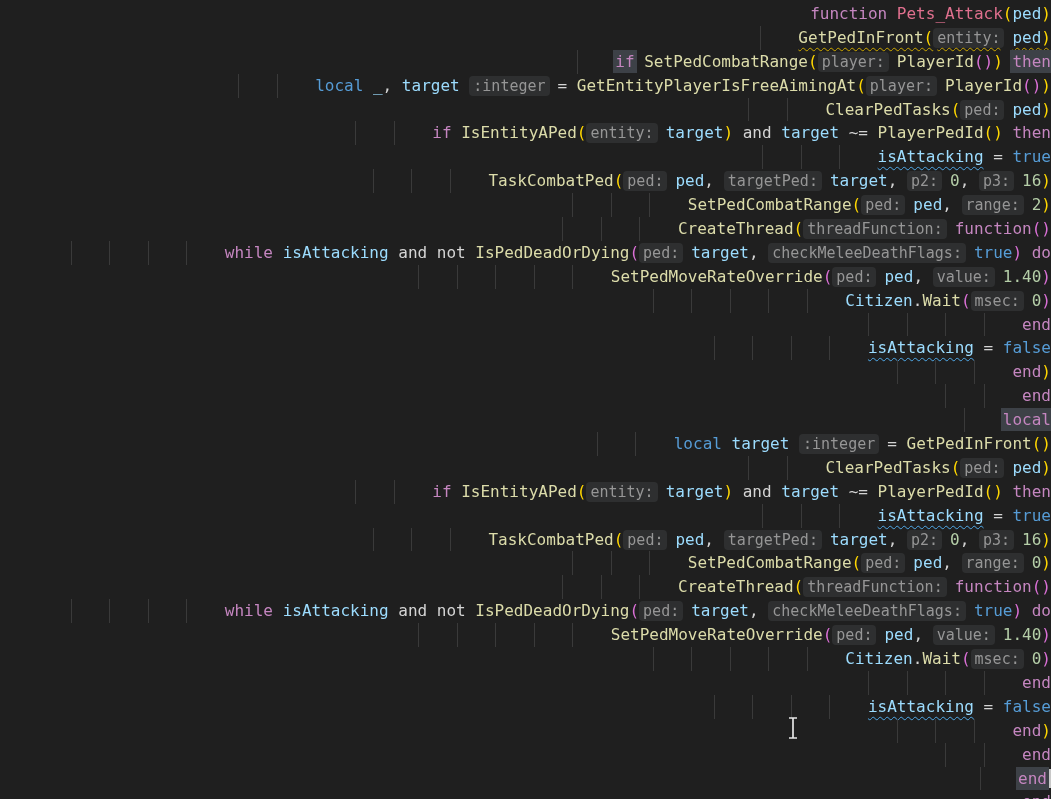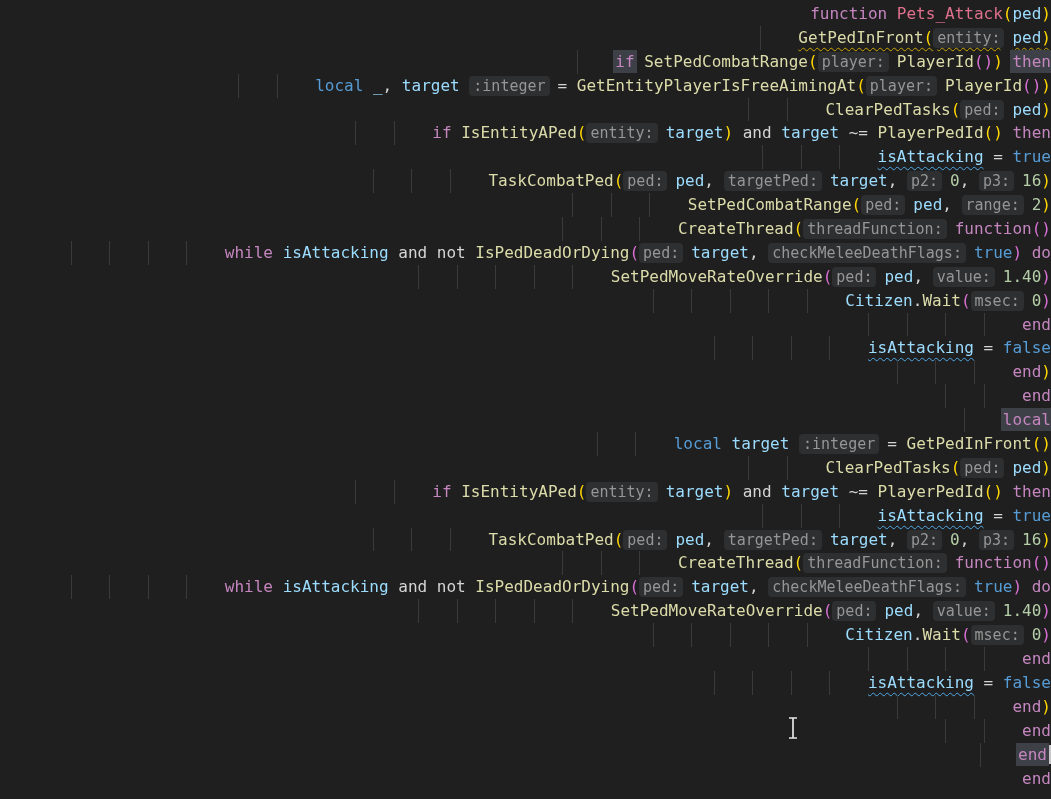--- a/index.html
+++ b/index.html
@@ -88,20 +88,21 @@
       <div class="line"><span class="ind"></span><span class="ind"></span><span class="ind"></span><span class="ind"></span><span class="tk-kw">end</span></div>
       <div class="line"><span class="ind"></span><span class="ind"></span><span class="ind"></span><span class="ind"></span><span class="tk-var f-ui">isAttacking</span><span class="tk-op"> = </span><span class="tk-decl">false</span></div>
       <div class="line"><span class="ind"></span><span class="ind"></span><span class="ind"></span><span class="tk-kw">end</span><span class="tk-b1">)</span></div>
       <div class="line"><span class="ind"></span><span class="ind"></span><span class="tk-kw">end</span></div>
       <div class="line"><span class="ind"></span><span class="tk-kw f-hl">local</span></div>
       <div class="line"><span class="ind"></span><span class="ind"></span><span class="tk-decl">local</span><span class="tk-op"> </span><span class="tk-var">target</span><span class="tk-op"> </span><span class="tk-chipt">:integer</span><span class="tk-op">= </span><span class="tk-fn">GetPedInFront</span><span class="tk-b1">()</span></div>
       <div class="line"><span class="ind"></span><span class="ind"></span><span class="tk-fn">ClearPedTasks</span><span class="tk-b1">(</span><span class="tk-chip">ped:</span><span class="tk-var">ped</span><span class="tk-b1">)</span></div>
       <div class="line"><span class="ind"></span><span class="ind"></span><span class="tk-kw">if</span><span class="tk-op"> </span><span class="tk-fn">IsEntityAPed</span><span class="tk-b1">(</span><span class="tk-chip">entity:</span><span class="tk-var">target</span><span class="tk-b1">)</span><span class="tk-op"> and </span><span class="tk-var">target</span><span class="tk-op"> ~= </span><span class="tk-fn">PlayerPedId</span><span class="tk-b1">()</span><span class="tk-op"> </span><span class="tk-kw">then</span></div>
       <div class="line"><span class="ind"></span><span class="ind"></span><span class="ind"></span><span class="tk-var f-ui">isAttacking</span><span class="tk-op"> = </span><span class="tk-decl">true</span></div>
       <div class="line"><span class="ind"></span><span class="ind"></span><span class="ind"></span><span class="tk-fn">TaskCombatPed</span><span class="tk-b1">(</span><span class="tk-chip">ped:</span><span class="tk-var">ped</span><span class="tk-op">, </span><span class="tk-chip">targetPed:</span><span class="tk-var">target</span><span class="tk-op">, </span><span class="tk-chip">p2:</span><span class="tk-num">0</span><span class="tk-op">, </span><span class="tk-chip">p3:</span><span class="tk-num">16</span><span class="tk-b1">)</span></div>
+      <div class="line"><span class="ind"></span><span class="ind"></span><span class="ind"></span><span class="tk-fn">SetPedCombatRange</span><span class="tk-b1">(</span><span class="tk-chip">ped:</span><span class="tk-var">ped</span><span class="tk-op">, </span><span class="tk-chip">range:</span><span class="tk-num">0</span><span class="tk-b1">)</span></div>
       <div class="line"><span class="ind"></span><span class="ind"></span><span class="ind"></span><span class="tk-fn">CreateThread</span><span class="tk-b1">(</span><span class="tk-chip">threadFunction:</span><span class="tk-kw">function</span><span class="tk-b2">()</span></div>
       <div class="line"><span class="ind"></span><span class="ind"></span><span class="ind"></span><span class="ind"></span><span class="tk-kw">while</span><span class="tk-op"> </span><span class="tk-var">isAttacking</span><span class="tk-op"> and not </span><span class="tk-fn">IsPedDeadOrDying</span><span class="tk-b2">(</span><span class="tk-chip">ped:</span><span class="tk-var">target</span><span class="tk-op">, </span><span class="tk-chip">checkMeleeDeathFlags:</span><span class="tk-decl">true</span><span class="tk-b2">)</span><span class="tk-op"> </span><span class="tk-kw">do</span></div>
       <div class="line"><span class="ind"></span><span class="ind"></span><span class="ind"></span><span class="ind"></span><span class="ind"></span><span class="tk-fn">SetPedMoveRateOverride</span><span class="tk-b2">(</span><span class="tk-chip">ped:</span><span class="tk-var">ped</span><span class="tk-op">, </span><span class="tk-chip">value:</span><span class="tk-num">1.40</span><span class="tk-b2">)</span></div>
       <div class="line"><span class="ind"></span><span class="ind"></span><span class="ind"></span><span class="ind"></span><span class="ind"></span><span class="tk-var">Citizen</span><span class="tk-op">.</span><span class="tk-fn">Wait</span><span class="tk-b2">(</span><span class="tk-chip">msec:</span><span class="tk-num">0</span><span class="tk-b2">)</span></div>
       <div class="line"><span class="ind"></span><span class="ind"></span><span class="ind"></span><span class="ind"></span><span class="tk-kw">end</span></div>
       <div class="line"><span class="ind"></span><span class="ind"></span><span class="ind"></span><span class="ind"></span><span class="tk-var f-ui">isAttacking</span><span class="tk-op"> = </span><span class="tk-decl">false</span></div>
       <div class="line"><span class="ind"></span><span class="ind"></span><span class="ind"></span><span class="tk-kw">end</span><span class="tk-b1">)</span></div>
       <div class="line"><span class="ind"></span><span class="ind"></span><span class="tk-kw">end</span></div>
       <div class="line"><span class="ind"></span><span class="tk-kw f-hl">end</span><span class="tk-caret"></span></div>
       <div class="line"><span class="tk-kw">end</span></div>

